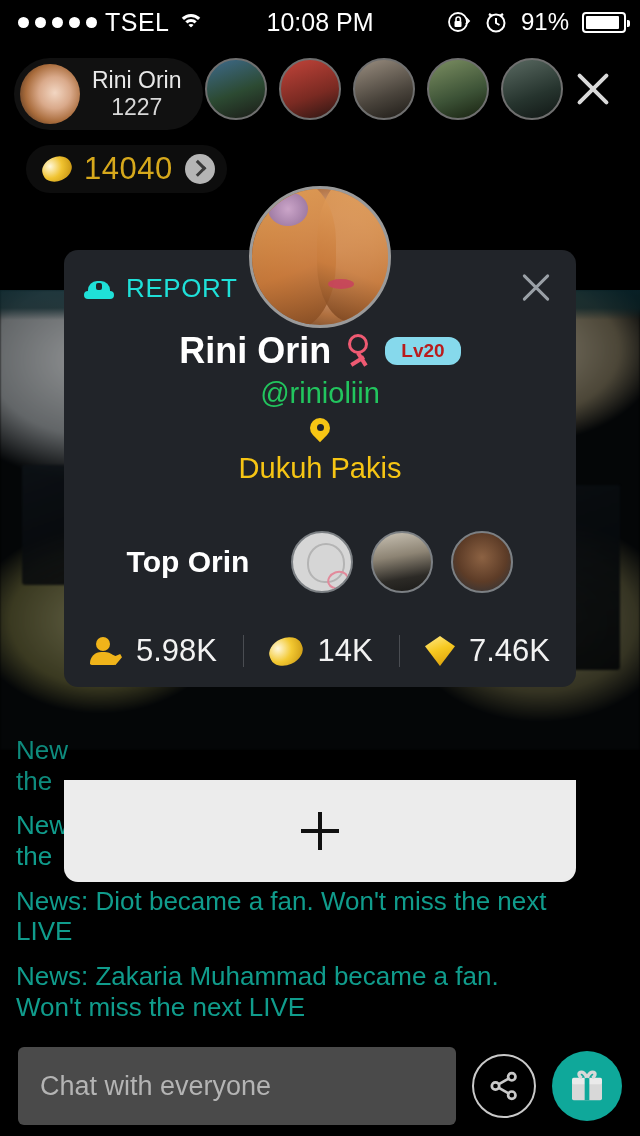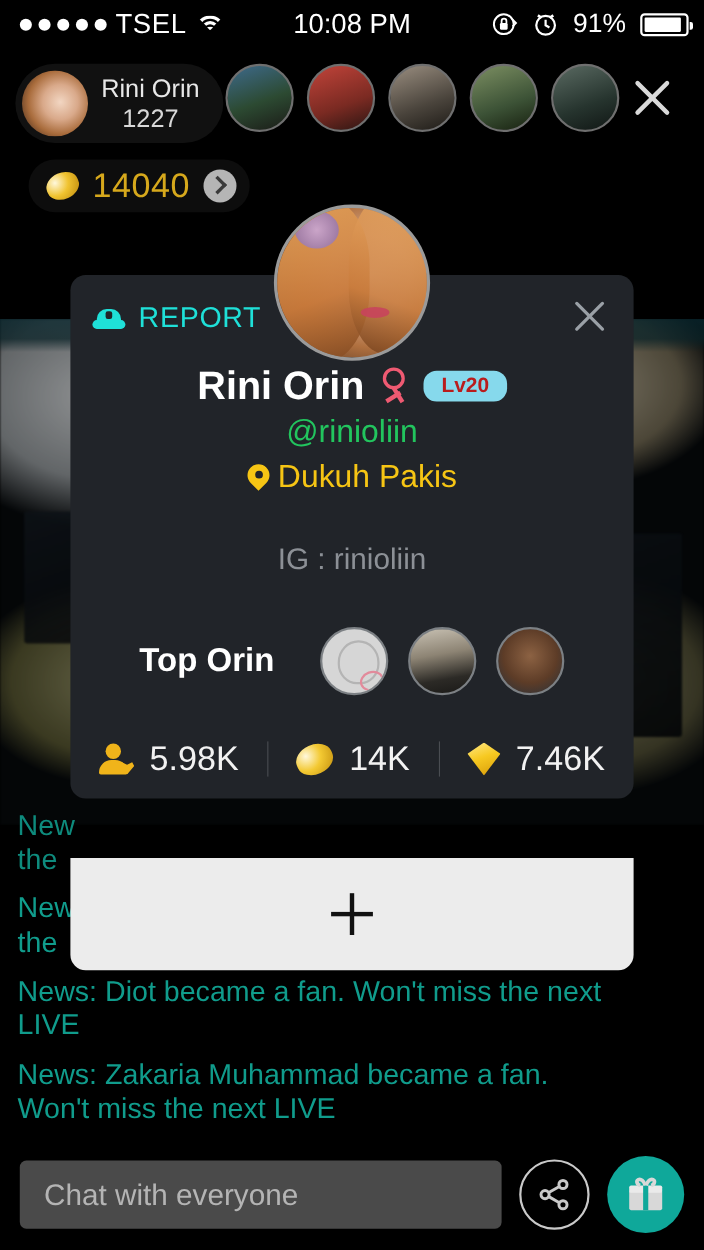--- a/index.html
+++ b/index.html
@@ -123,21 +123,21 @@
   .gender .ring { position:absolute; top:0; left: 3px; width: 20px; height: 20px; border-radius: 50%;
       border: 3.5px solid #ef5a72; }
   .gender .stem { position:absolute; top: 19px; left: 11px; width: 3.5px; height: 15px; background:#ef5a72;
       transform: rotate(-32deg); transform-origin: top; }
   .gender .bar  { position:absolute; top: 25px; left: 5px; width: 15px; height: 3.5px; background:#ef5a72;
       transform: rotate(-32deg); }
   .lv { background:#86d9ec; color:#b91c1c; font-size: 19px; font-weight: bold;
       border-radius: 12px; padding: 3px 16px; }
 
   .handle { text-align:center; color:#22c55e; font-size: 29px; margin-top: 5px; }
-  .loc { display:flex; align-items:center; justify-content:center; gap: 8px; margin-top: 8px; }
+  .loc { display:flex; align-items:center; justify-content:center; gap: 8px; margin-top: 8px; flex-direction: column; }
   .pin { width: 20px; height: 26px; position:relative; }
   .pin::before { content:""; position:absolute; top:0; left:0; width: 20px; height: 20px; border-radius: 50% 50% 50% 0;
       transform: rotate(-45deg); background:#f6c514; }
   .pin::after { content:""; position:absolute; top:6px; left:7px; width: 7px; height: 7px; border-radius:50%; background:#212429; }
   .loc-txt { color:#f6c514; font-size: 29px; }
   .ig { text-align:center; color:#8c9096; font-size: 27px; margin-top: 42px; }
 
   .fans { display:flex; align-items:center; justify-content:center; gap: 18px; margin-top: 46px; }
   .fans-label { color:#fff; font-size: 30px; font-weight: bold; margin-right: 24px; }
   .fan { width: 62px; height: 62px; border-radius: 50%; border: 2px solid #7c8084; overflow:hidden; flex:none; }
@@ -169,21 +169,21 @@
   .sheet { position:absolute; left: 64px; top: 780px; width: 512px; height: 102px;
       background: #ececec; border-radius: 0 0 14px 14px; z-index: 21;
       display:flex; align-items:center; justify-content:center; }
   .plus { width: 38px; height: 38px; position:relative; }
   .plus::before { content:""; position:absolute; left:0; top: 17px; width: 38px; height: 4px; background:#111; }
   .plus::after  { content:""; position:absolute; left: 17px; top: 0; width: 4px; height: 38px; background:#111; }
 
   
   .bottombar { position:absolute; left: 0; bottom: 0; width: 640px; height: 100px;
       display:flex; align-items:center; padding: 0 18px; gap: 16px; z-index: 35; }
-  .chatinput { flex: 1; height: 62px; background: #4a4a4a; border-radius: 6px;
+  .chatinput { flex: 1; height: 78px; background: #4a4a4a; border-radius: 6px;
       display:flex; align-items:center; padding: 0 22px; }
   .chatinput span { color:#b4b4b4; font-size: 27px; }
   .share-btn { width: 64px; height: 64px; border-radius: 50%; border: 2px solid #c9c9c9; flex:none;
       display:flex; align-items:center; justify-content:center; }
   .gift-btn { width: 70px; height: 70px; border-radius: 50%; background:#0fa89a; flex:none;
       display:flex; align-items:center; justify-content:center; }
 </style>
 </head>
 <body>
 
@@ -304,21 +304,20 @@
       <span class="lv">Lv20</span>
     </div>
 
     <div class="handle">@rinioliin</div>
 
     <div class="loc">
       <span class="pin"></span>
       <span class="loc-txt">Dukuh Pakis</span>
     </div>
 
-    <div class="ig">IG : rinioliin</div>
 
     <div class="fans">
       <span class="fans-label">Top Orin</span>
       <span class="fan fan1"></span>
       <span class="fan fan2"></span>
       <span class="fan fan3"></span>
     </div>
 
     <div class="stats">
       <div class="stat">

